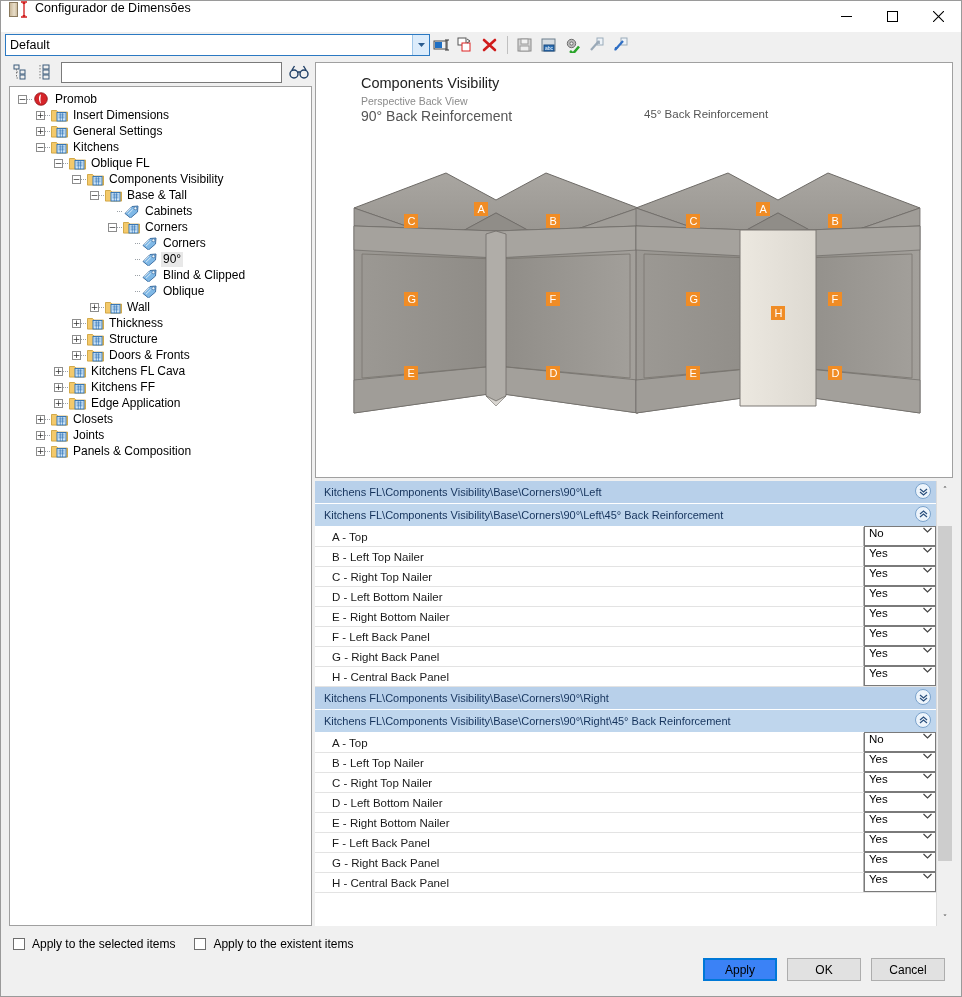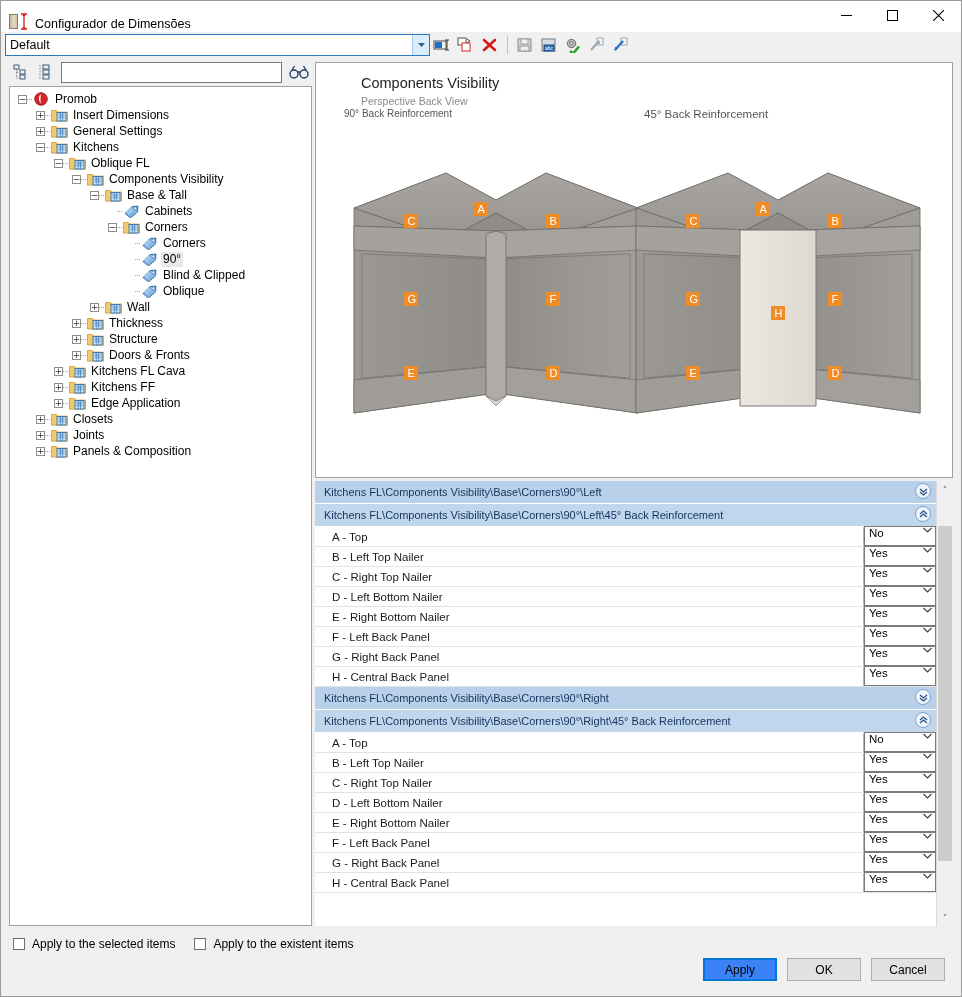--- a/index.html
+++ b/index.html
@@ -16,21 +16,21 @@
     position: absolute; inset: 0;
     background: #f0f0f0;
     border: 1px solid #9a9a9a;
     display: flex; flex-direction: column;
   }
 
   
   .titlebar {
     height: 31px; flex: none;
     background: #ffffff;
-    display: flex; align-items: flex-end;
+    display: flex; align-items: flex-start;
     border-bottom: 1px solid #ffffff;
   }
   .title-icon {
     width: 20px; height: 18px; margin-left: 8px; margin-right: 6px;
     position: relative; flex: none;
   }
   .ti-box {
     position: absolute; left: 0; top: 1px; width: 9px; height: 15px;
     background: linear-gradient(90deg,#c9b89a 0%,#e8ddc8 60%,#cdbda0 100%);
     border: 1px solid #8a7a5e;
@@ -131,21 +131,21 @@
   }
   .preview {
     height: 416px; flex: none;
     border: 1px solid #a0a0a0;
     background: #fff;
     position: relative;
     overflow: hidden;
   }
   .pv-title { position: absolute; left: 45px; top: 12px; font-size: 14.5px; color: #222; }
   .pv-sub { position: absolute; left: 45px; top: 32px; font-size: 10.5px; color: #8a8a8a; }
-  .pv-c1 { position: absolute; left: 28px; top: 45px; font-size: 10px; color: #555; }
+  .pv-c1 { position: absolute; left: 45px; top: 45px; font-size: 14px; color: #555; }
   .pv-c2 { position: absolute; left: 328px; top: 45px; font-size: 11.5px; color: #555; }
 
   .props {
     flex: 1; min-height: 0;
     display: flex;
     margin-top: 3px;
     overflow: hidden;
   }
   .props-inner {
     flex: 1; min-width: 0;

